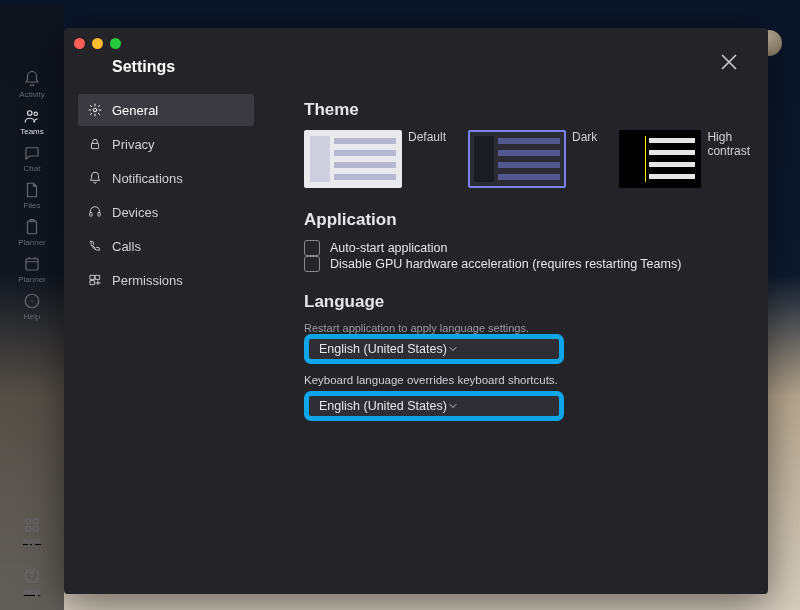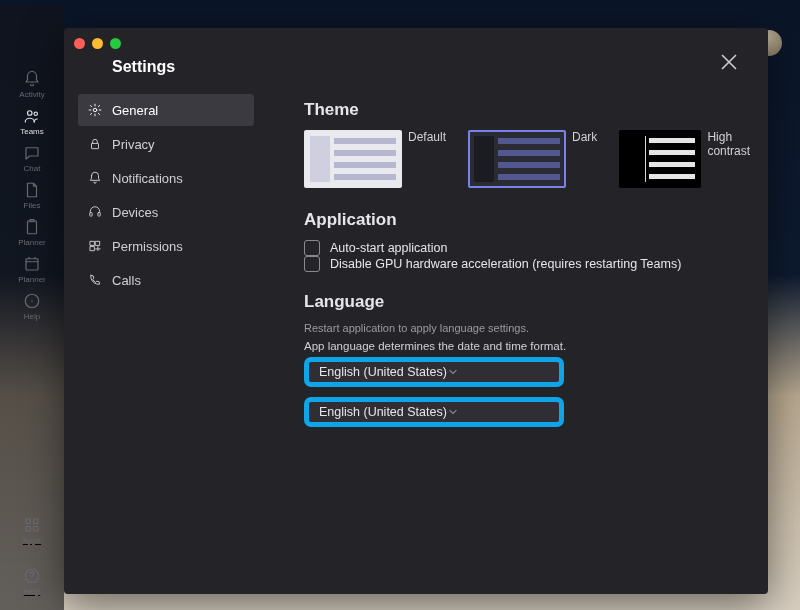--- a/index.html
+++ b/index.html
@@ -187,32 +187,32 @@
       <div class="snav-item">
         <svg class="ic" viewBox="0 0 24 24">
             <path d="M4 13v-2a8 8 0 0116 0v2"></path>
             <rect x="3" y="13" width="4" height="6" rx="1"></rect>
             <rect x="17" y="13" width="4" height="6" rx="1"></rect>
           </svg>
         <span>Devices</span>
       </div>
       <div class="snav-item">
         <svg class="ic" viewBox="0 0 24 24">
+            <path d="M5 4l4 1 1 4-2 2a12 12 0 005 5l2-2 4 1 1 4c-8 2-17-7-15-15z"></path>
+          </svg>
+        <span>Calls</span>
+      </div>
+      <div class="snav-item">
+        <svg class="ic" viewBox="0 0 24 24">
             <rect x="4" y="4" width="7" height="7"></rect>
             <rect x="13" y="4" width="7" height="7"></rect>
             <rect x="4" y="13" width="7" height="7"></rect>
             <path d="M17 13v7M13 17h8"></path>
           </svg>
         <span>Permissions</span>
-      </div>
-      <div class="snav-item">
-        <svg class="ic" viewBox="0 0 24 24">
-            <path d="M5 4l4 1 1 4-2 2a12 12 0 005 5l2-2 4 1 1 4c-8 2-17-7-15-15z"></path>
-          </svg>
-        <span>Calls</span>
       </div>
     </div>
 
     <div class="panel">
       <div class="sec-title">Theme</div>
       <div class="themes">
         <div class="theme">
           <div class="thumb default"></div>
           <span class="tlabel">Default</span>
         </div>
@@ -233,27 +233,27 @@
           <span>Auto-start application</span>
         </div>
         <div class="check-row">
           <div class="cbox"></div>
           <span>Disable GPU hardware acceleration (requires restarting Teams)</span>
         </div>
       </div>
 
       <div class="sec-title">Language</div>
       <div class="hint">Restart application to apply language settings.</div>
-      <div class="helper">App language determines the date and time format.</div>
       <div class="select">
         <span>English (United States)</span>
         <svg viewBox="0 0 24 24">
             <path d="M6 9l6 6 6-6"></path>
           </svg>
       </div>
+      <div class="helper">Keyboard language overrides keyboard shortcuts.</div>
       <div class="select">
         <span>English (United States)</span>
         <svg viewBox="0 0 24 24">
             <path d="M6 9l6 6 6-6"></path>
           </svg>
       </div>
     </div>
   </div>
 </div>
 

